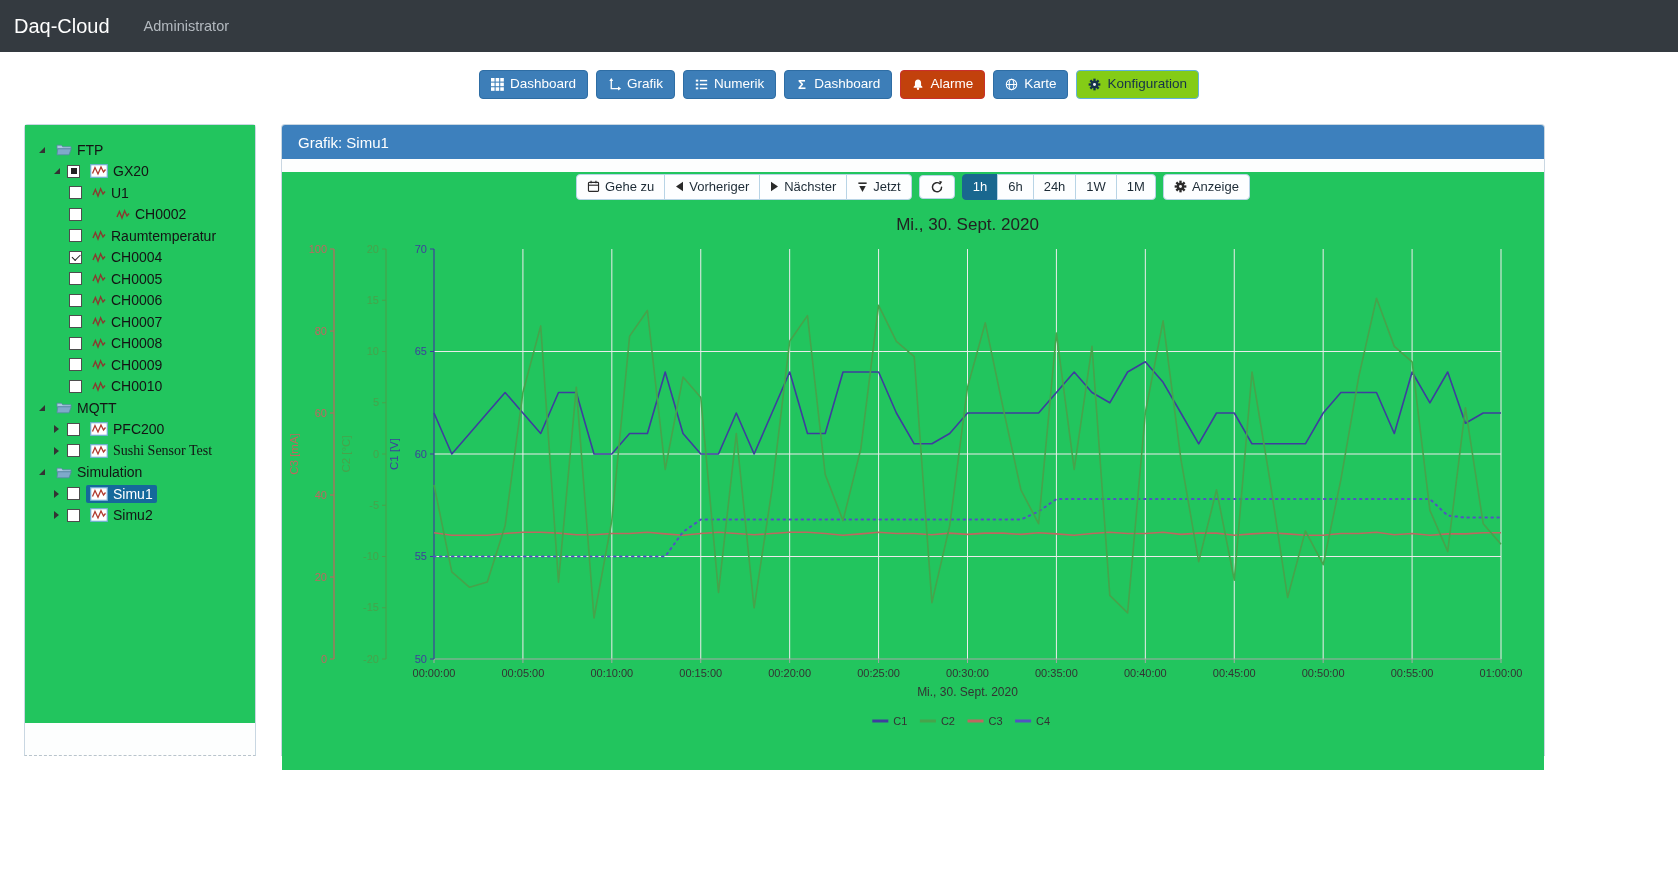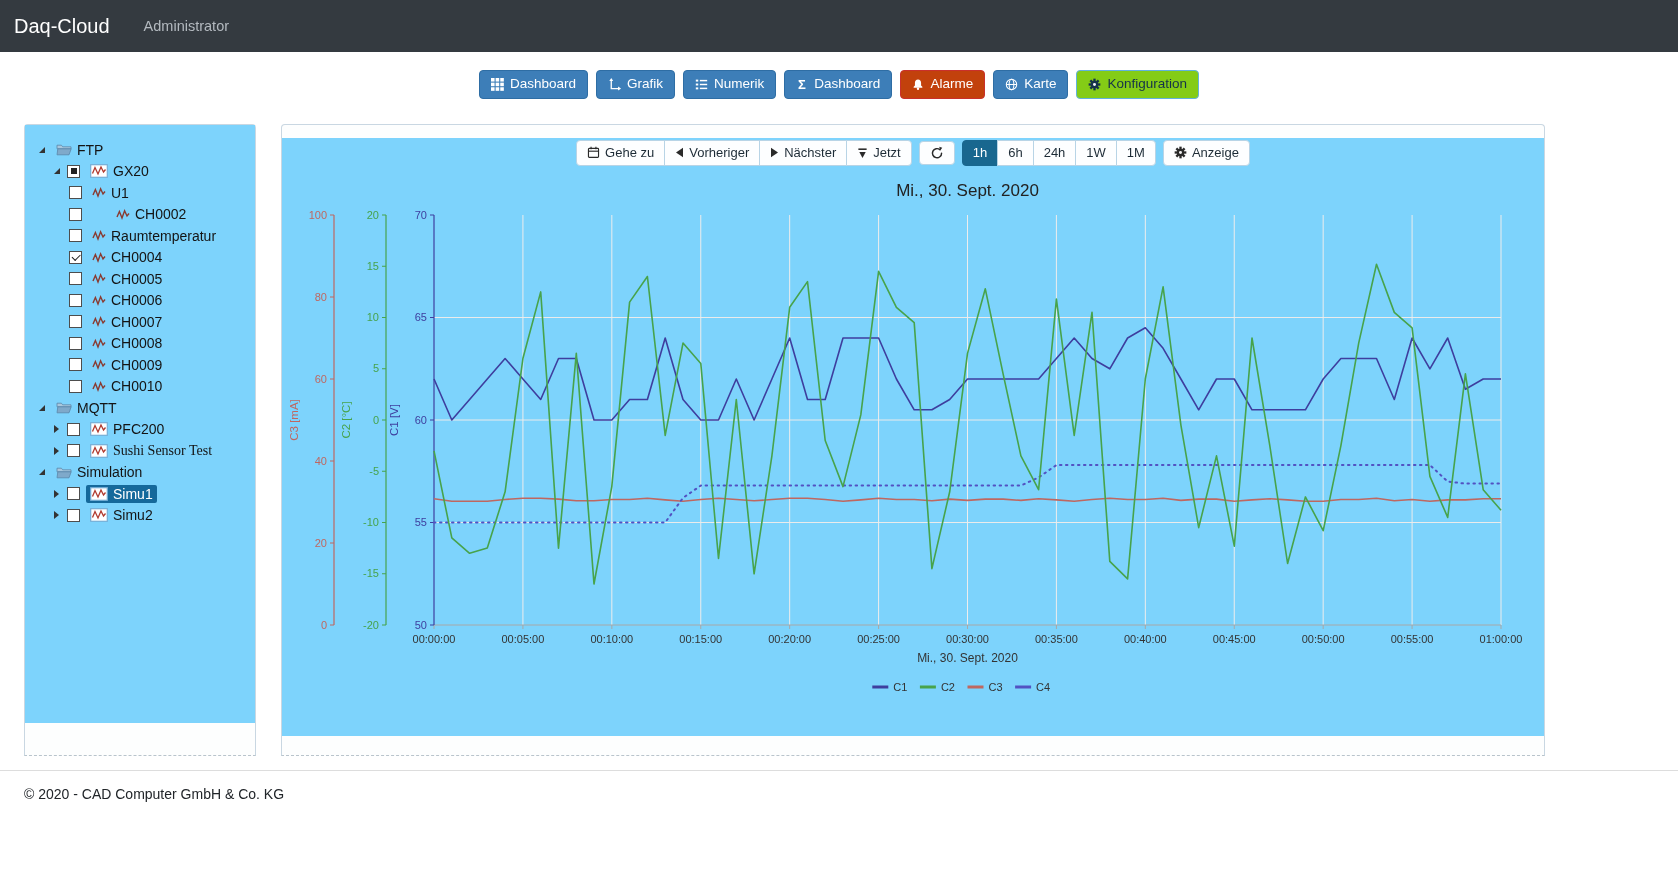--- a/index.html
+++ b/index.html
@@ -24,21 +24,21 @@
   .vbtn.info-light { background:#84cc16; border-color:#62b2dd; color:#15324a; }
   .vbtn svg { display:block; }
 
   
   .content { display:flex; margin:25px 0 0 24px; gap:25px; align-items:flex-start; }
   .panel { border:1px solid #c9d7e2; border-bottom:1px dashed #b9c4cc; border-radius:4px 4px 0 0; background:#fdfefe; }
   .panel-header { background:#3d80bd; color:#fff; font-size:15px; padding:7px 16px; height:34px;
                   border-radius:3px 3px 0 0; display:flex; align-items:center; }
   .sources-panel { width:232px; height:632px; }
   .graph-panel { width:1264px; height:632px; }
-  .panel-body { background:#7dd3fc; }
+  .panel-body { background:#22c55e; }
   .tree { padding:14px 6px 0 8px; height:598px; overflow:hidden; font-size:14px; color:#141414; }
   .tree-row { display:flex; align-items:center; height:21.5px; white-space:nowrap; cursor:pointer; }
   .expander { width:13px; display:inline-flex; align-items:center; }
   .tri-collapsed { width:0; height:0; border-top:4px solid transparent; border-bottom:4px solid transparent; border-left:5px solid #333; }
   .tri-expanded { width:0; height:0; border-left:6px solid transparent; border-bottom:6px solid #333; }
   .cb { width:13px; height:13px; border:1px solid #4d4d4d; background:#fff; margin-right:6px; position:relative; flex:0 0 13px; }
   .cb.checked::after { content:""; position:absolute; left:2px; top:2.5px; width:7px; height:3.5px;
                        border-left:1.6px solid #222; border-bottom:1.6px solid #222; transform:rotate(-45deg); }
   .cb.indeterminate::after { content:""; position:absolute; left:2.5px; top:2.5px; width:6px; height:6px; background:#222; }
   .node-line { display:inline-flex; align-items:center; gap:5px; padding:1px 4px; border-radius:2px; }
@@ -339,20 +339,23 @@
                 <rect x="0.7" y="0.7" width="16.6" height="12.6" fill="#ffffff" stroke="#74aed6" stroke-width="1.2"></rect>
                 <polyline points="2.5,9.5 5,3.5 8,10 11,3 13.5,8 15.5,5.5" stroke="#b03a2e" stroke-width="1.3" fill="none"></polyline>
               </svg>
               <span>Simu2</span>
             </span>
           </div>
         </div>
     </section>
 
     <section class="panel graph-panel">
+      <header class="panel-header">
+        <span>Grafik: Simu1</span>
+      </header>
       <div class="panel-body graph-body">
         <div class="chart-toolbar" id="chart-toolbar">
             <div class="btn-group">
               <button class="tbtn">
                 <svg width="13" height="13" viewBox="0 0 16 16">
                   <g stroke="#2a2a2a" fill="none" stroke-width="1.4">
                     <rect x="1.8" y="3" width="12.4" height="11" rx="1"></rect>
                     <line x1="1.8" y1="6.4" x2="14.2" y2="6.4"></line>
                     <line x1="5" y1="1" x2="5" y2="4"></line>
                     <line x1="11" y1="1" x2="11" y2="4"></line>
@@ -522,16 +525,13 @@
             <text x="658.9" y="521" font-size="11" fill="#333">C2</text>
             <line x1="685.5" y1="517" x2="701.5" y2="517" stroke="#bf6760" stroke-width="3"></line>
             <text x="706.5" y="521" font-size="11" fill="#333">C3</text>
             <line x1="733.1" y1="517" x2="749.1" y2="517" stroke="#5252c2" stroke-width="3"></line>
             <text x="754.1" y="521" font-size="11" fill="#333">C4</text>
           </svg>
       </div>
     </section>
   </div>
 
-  <footer class="footer">
-    <span>© 2020 - CAD Computer GmbH &amp; Co. KG</span>
-  </footer>
 </div>
 
 </body></html>

